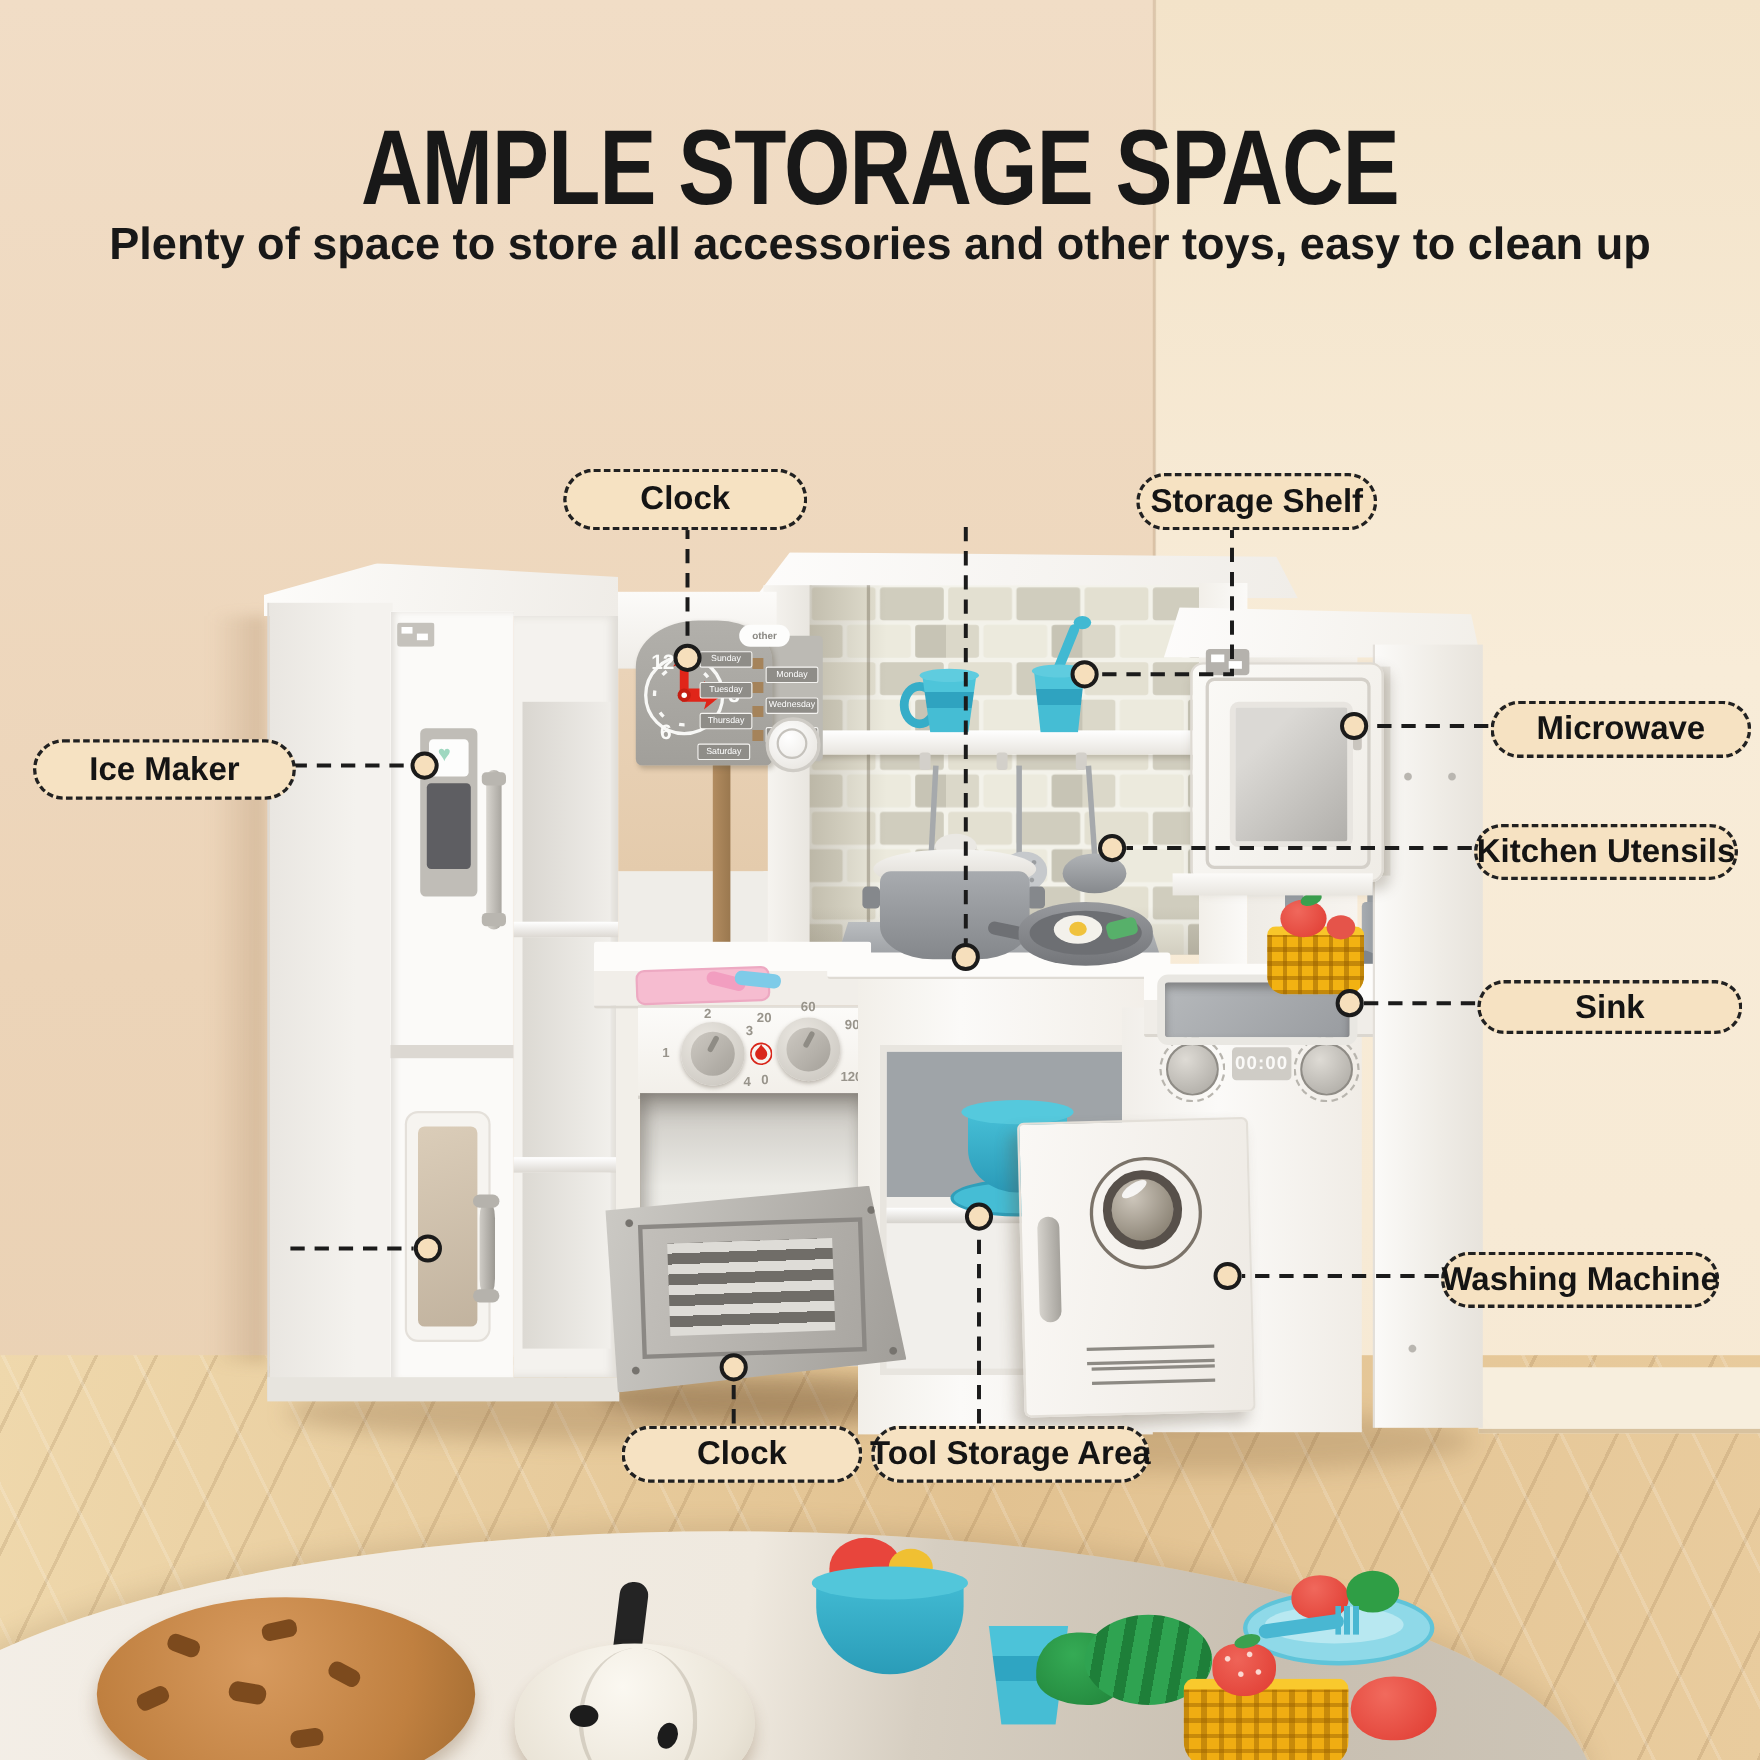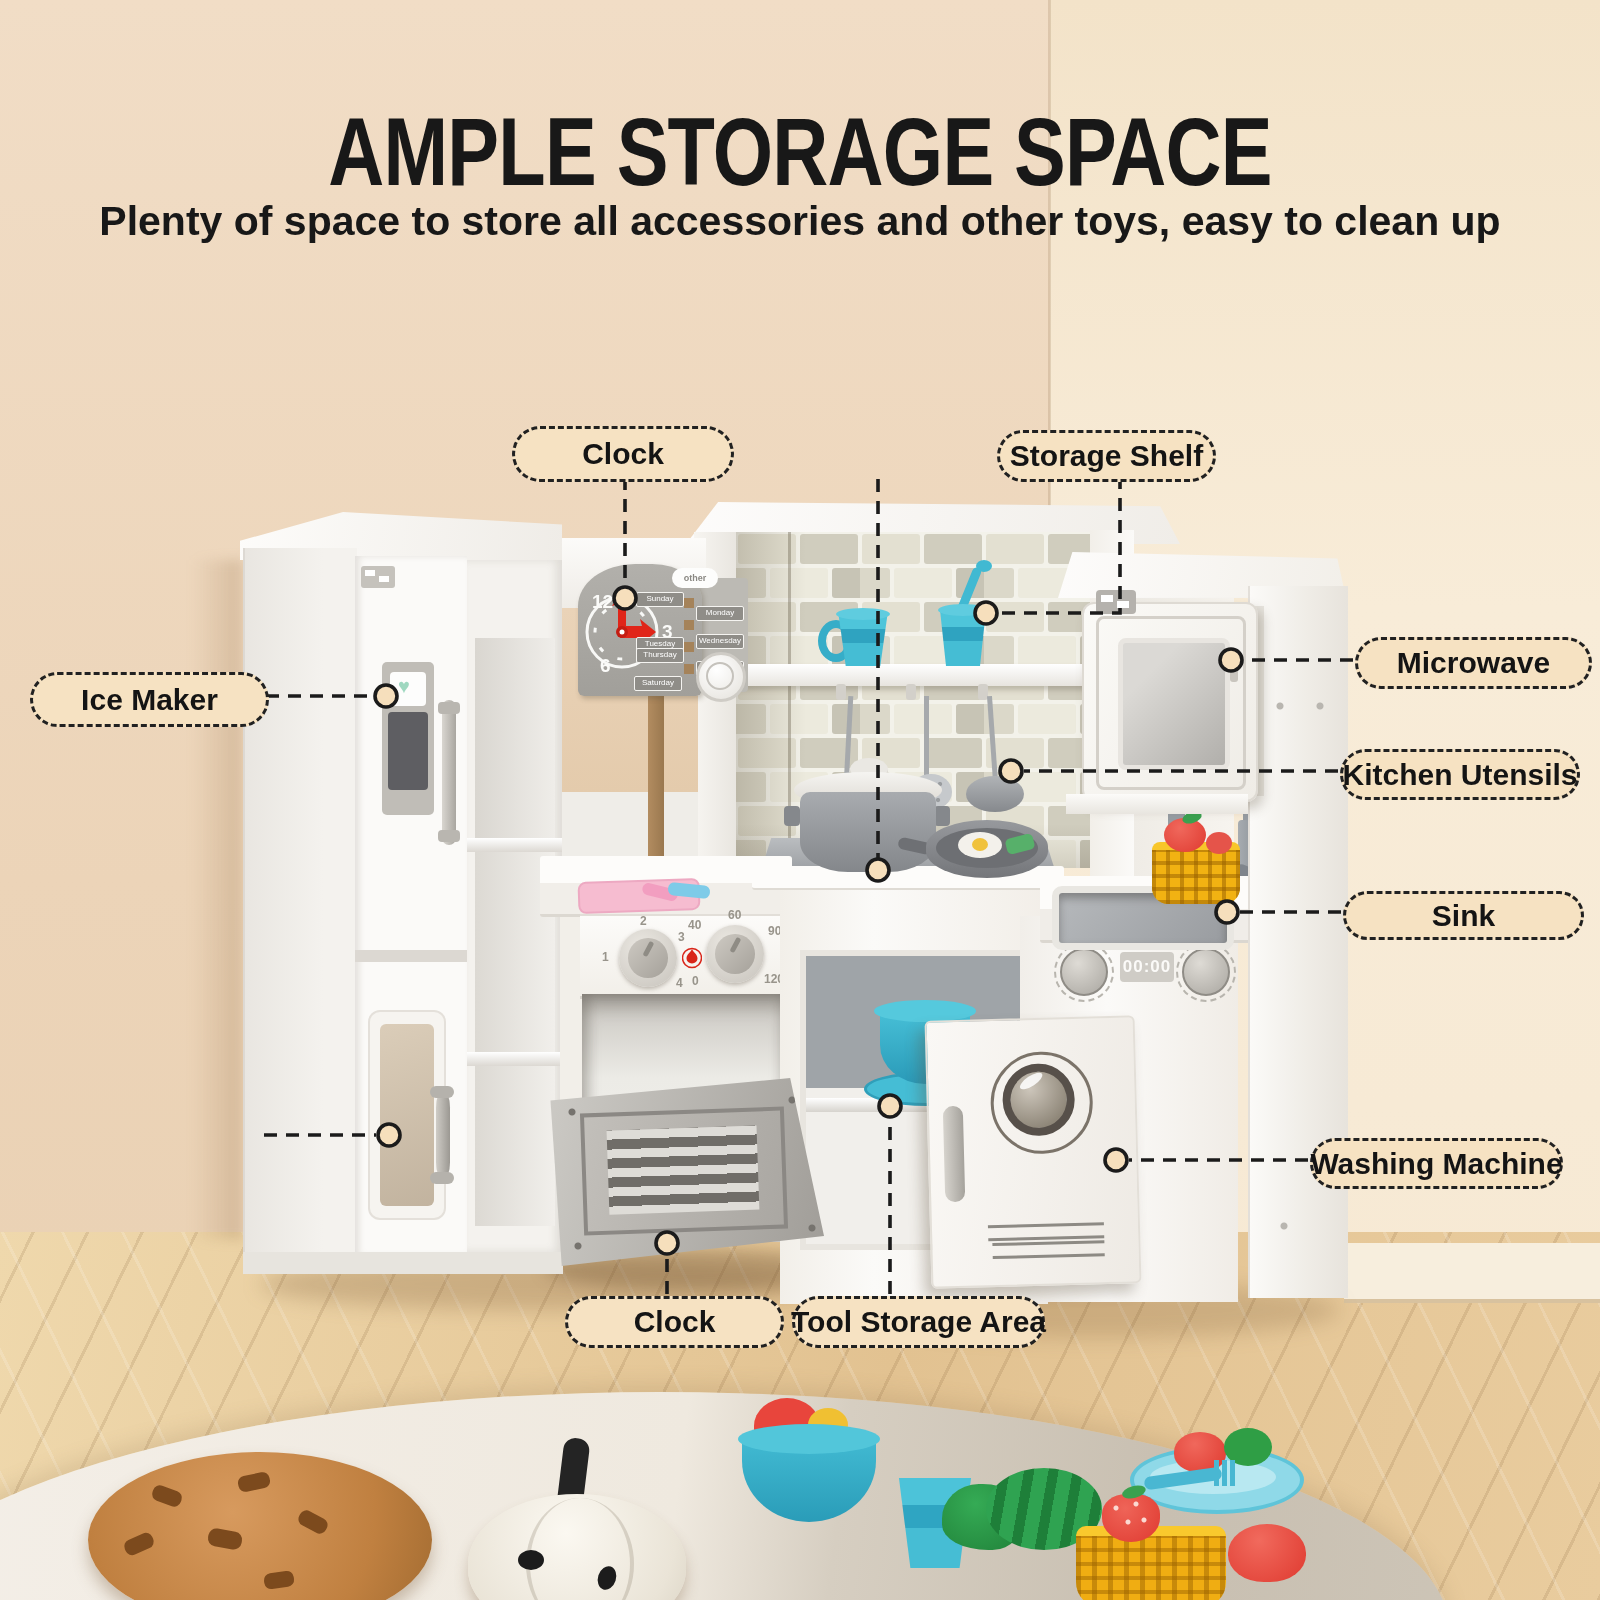--- a/index.html
+++ b/index.html
@@ -163,21 +163,21 @@
       <polygon points="42,54 64,54 62,47 78,60 62,73 64,66 42,66" fill="#e02519"></polygon>
       <circle cx="44" cy="60" r="6" fill="#c41d12"></circle>
         <circle cx="44" cy="60" r="2.5" fill="#fff"></circle>
     </svg>
     <div class="a f" style="left:94px;top:4px;width:46px;height:20px;background:#fdfdfc;border-radius:12px;font-size:9px;font-weight:700;color:#8a8883">
         <span>other</span>
       </div>
     <div class="a" style="left:106px;top:34px;width:10px;height:88px;background:repeating-linear-gradient(180deg,#a5835a 0 10px,rgba(0,0,0,0) 10px 22px)"></div>
     <div class="day" style="left:58px;top:28px">Sunday</div>
     <div class="day" style="left:118px;top:42px">Monday</div>
-    <div class="day" style="left:58px;top:73px">Tuesday</div>
+    <div class="day" style="left:58px;top:56px">Tuesday</div>
     <div class="day" style="left:118px;top:70px">Wednesday</div>
     <div class="day" style="left:58px;top:84px">Thursday</div>
     <div class="day" style="left:118px;top:97px">Friday</div>
     <div class="day" style="left:56px;top:112px">Saturday</div>
     <div class="a" style="left:118px;top:88px;width:44px;height:44px;border-radius:50%;background:radial-gradient(circle at 40% 34%,#ffffff,#e4e1db);border:3px solid #cfccc6"></div>
     <div class="a" style="left:128px;top:98px;width:24px;height:24px;border-radius:50%;border:2px solid #c5c2bc"></div>
   </div>
 
   <div class="a" style="left:560px;top:860px;width:22px;height:382px;background:#f2efe9;z-index:3"></div>
   <div class="a" style="left:540px;top:856px;width:252px;height:58px;z-index:3;background:linear-gradient(180deg,#fdfcfa 0 46%,#f1eee9 46%);border-bottom:3px solid #dcd8d1;border-radius:3px"></div>
@@ -193,21 +193,21 @@
       </div>
     <div class="knob-o" style="left:126px;top:9px;width:58px;height:58px">
         <div class="knob-i">
           <div class="knob-p"></div>
         </div>
       </div>
     <span class="kn" style="left:22px;top:34px">1</span>
     <span class="kn" style="left:60px;top:-2px">2</span>
     <span class="kn" style="left:98px;top:14px">3</span>
     <span class="kn" style="left:96px;top:60px">4</span>
-    <span class="kn" style="left:108px;top:2px">40</span>
+    <span class="kn" style="left:108px;top:2px">20</span>
     <span class="kn" style="left:148px;top:-8px">60</span>
     <span class="kn" style="left:188px;top:8px">90</span>
     <span class="kn" style="left:184px;top:56px">120</span>
     <span class="kn" style="left:112px;top:58px">0</span>
     <svg class="a" style="left:102px;top:28px" width="20" height="26" viewBox="0 0 20 26">
       <circle cx="10" cy="14" r="9.5" fill="none" stroke="#d9261a" stroke-width="1.5"></circle>
       <path d="M10 5 C11.5 9 15.5 10 15.5 14.5 A5.5 5 0 1 1 4.5 14.5 C4.5 10 8.5 9 10 5 Z" fill="#d9261a"></path>
     </svg>
   </div>
 
@@ -339,21 +339,21 @@
       <circle cx="1116" cy="1160" r="11"></circle>
       <circle cx="389" cy="1135" r="11"></circle>
       <circle cx="667" cy="1243" r="11"></circle>
       <circle cx="890" cy="1106" r="11"></circle>
     </g>
   </svg>
 
   <div class="pill" style="left:512px;top:426px;width:216px;height:50px">
       <span>Clock</span>
     </div>
-  <div class="pill" style="left:997px;top:430px;width:213px;height:46px">
+  <div class="pill" style="left:1033px;top:430px;width:213px;height:46px">
       <span>Storage Shelf</span>
     </div>
   <div class="pill" style="left:1355px;top:637px;width:231px;height:46px">
       <span>Microwave</span>
     </div>
   <div class="pill" style="left:30px;top:672px;width:233px;height:49px">
       <span>Ice Maker</span>
     </div>
   <div class="pill" style="left:1340px;top:749px;width:234px;height:45px">
       <span>Kitchen Utensils</span>

